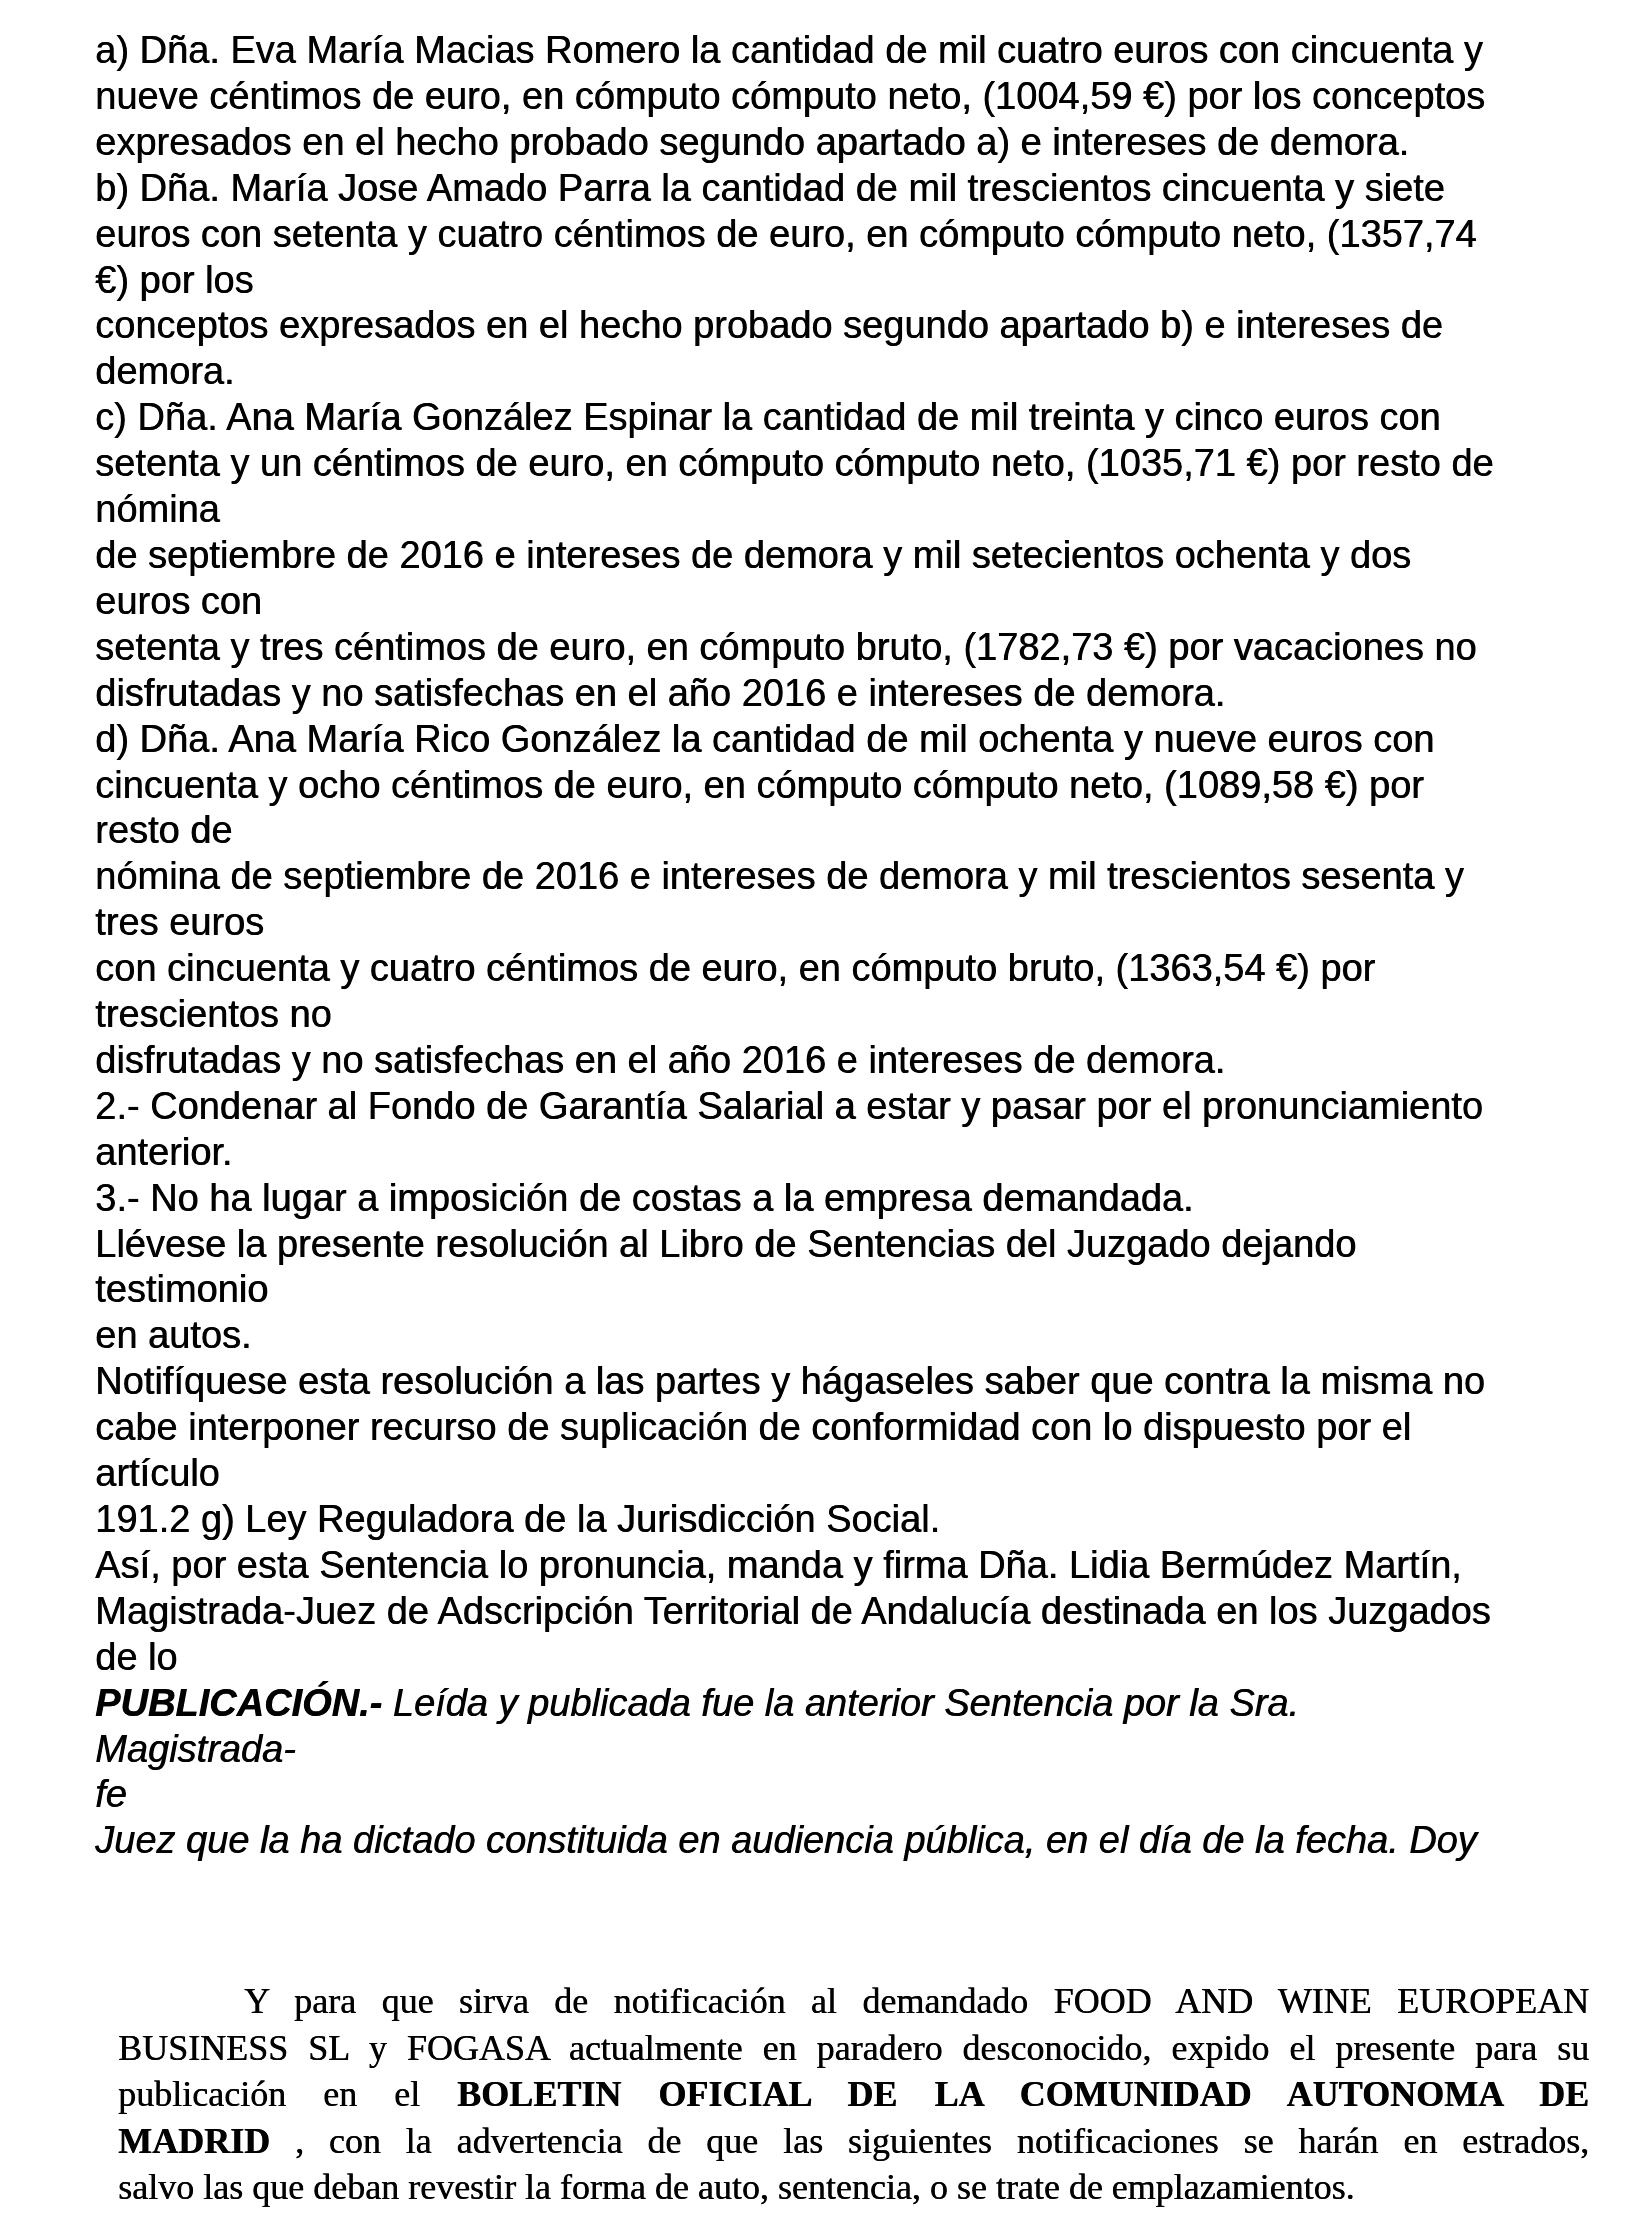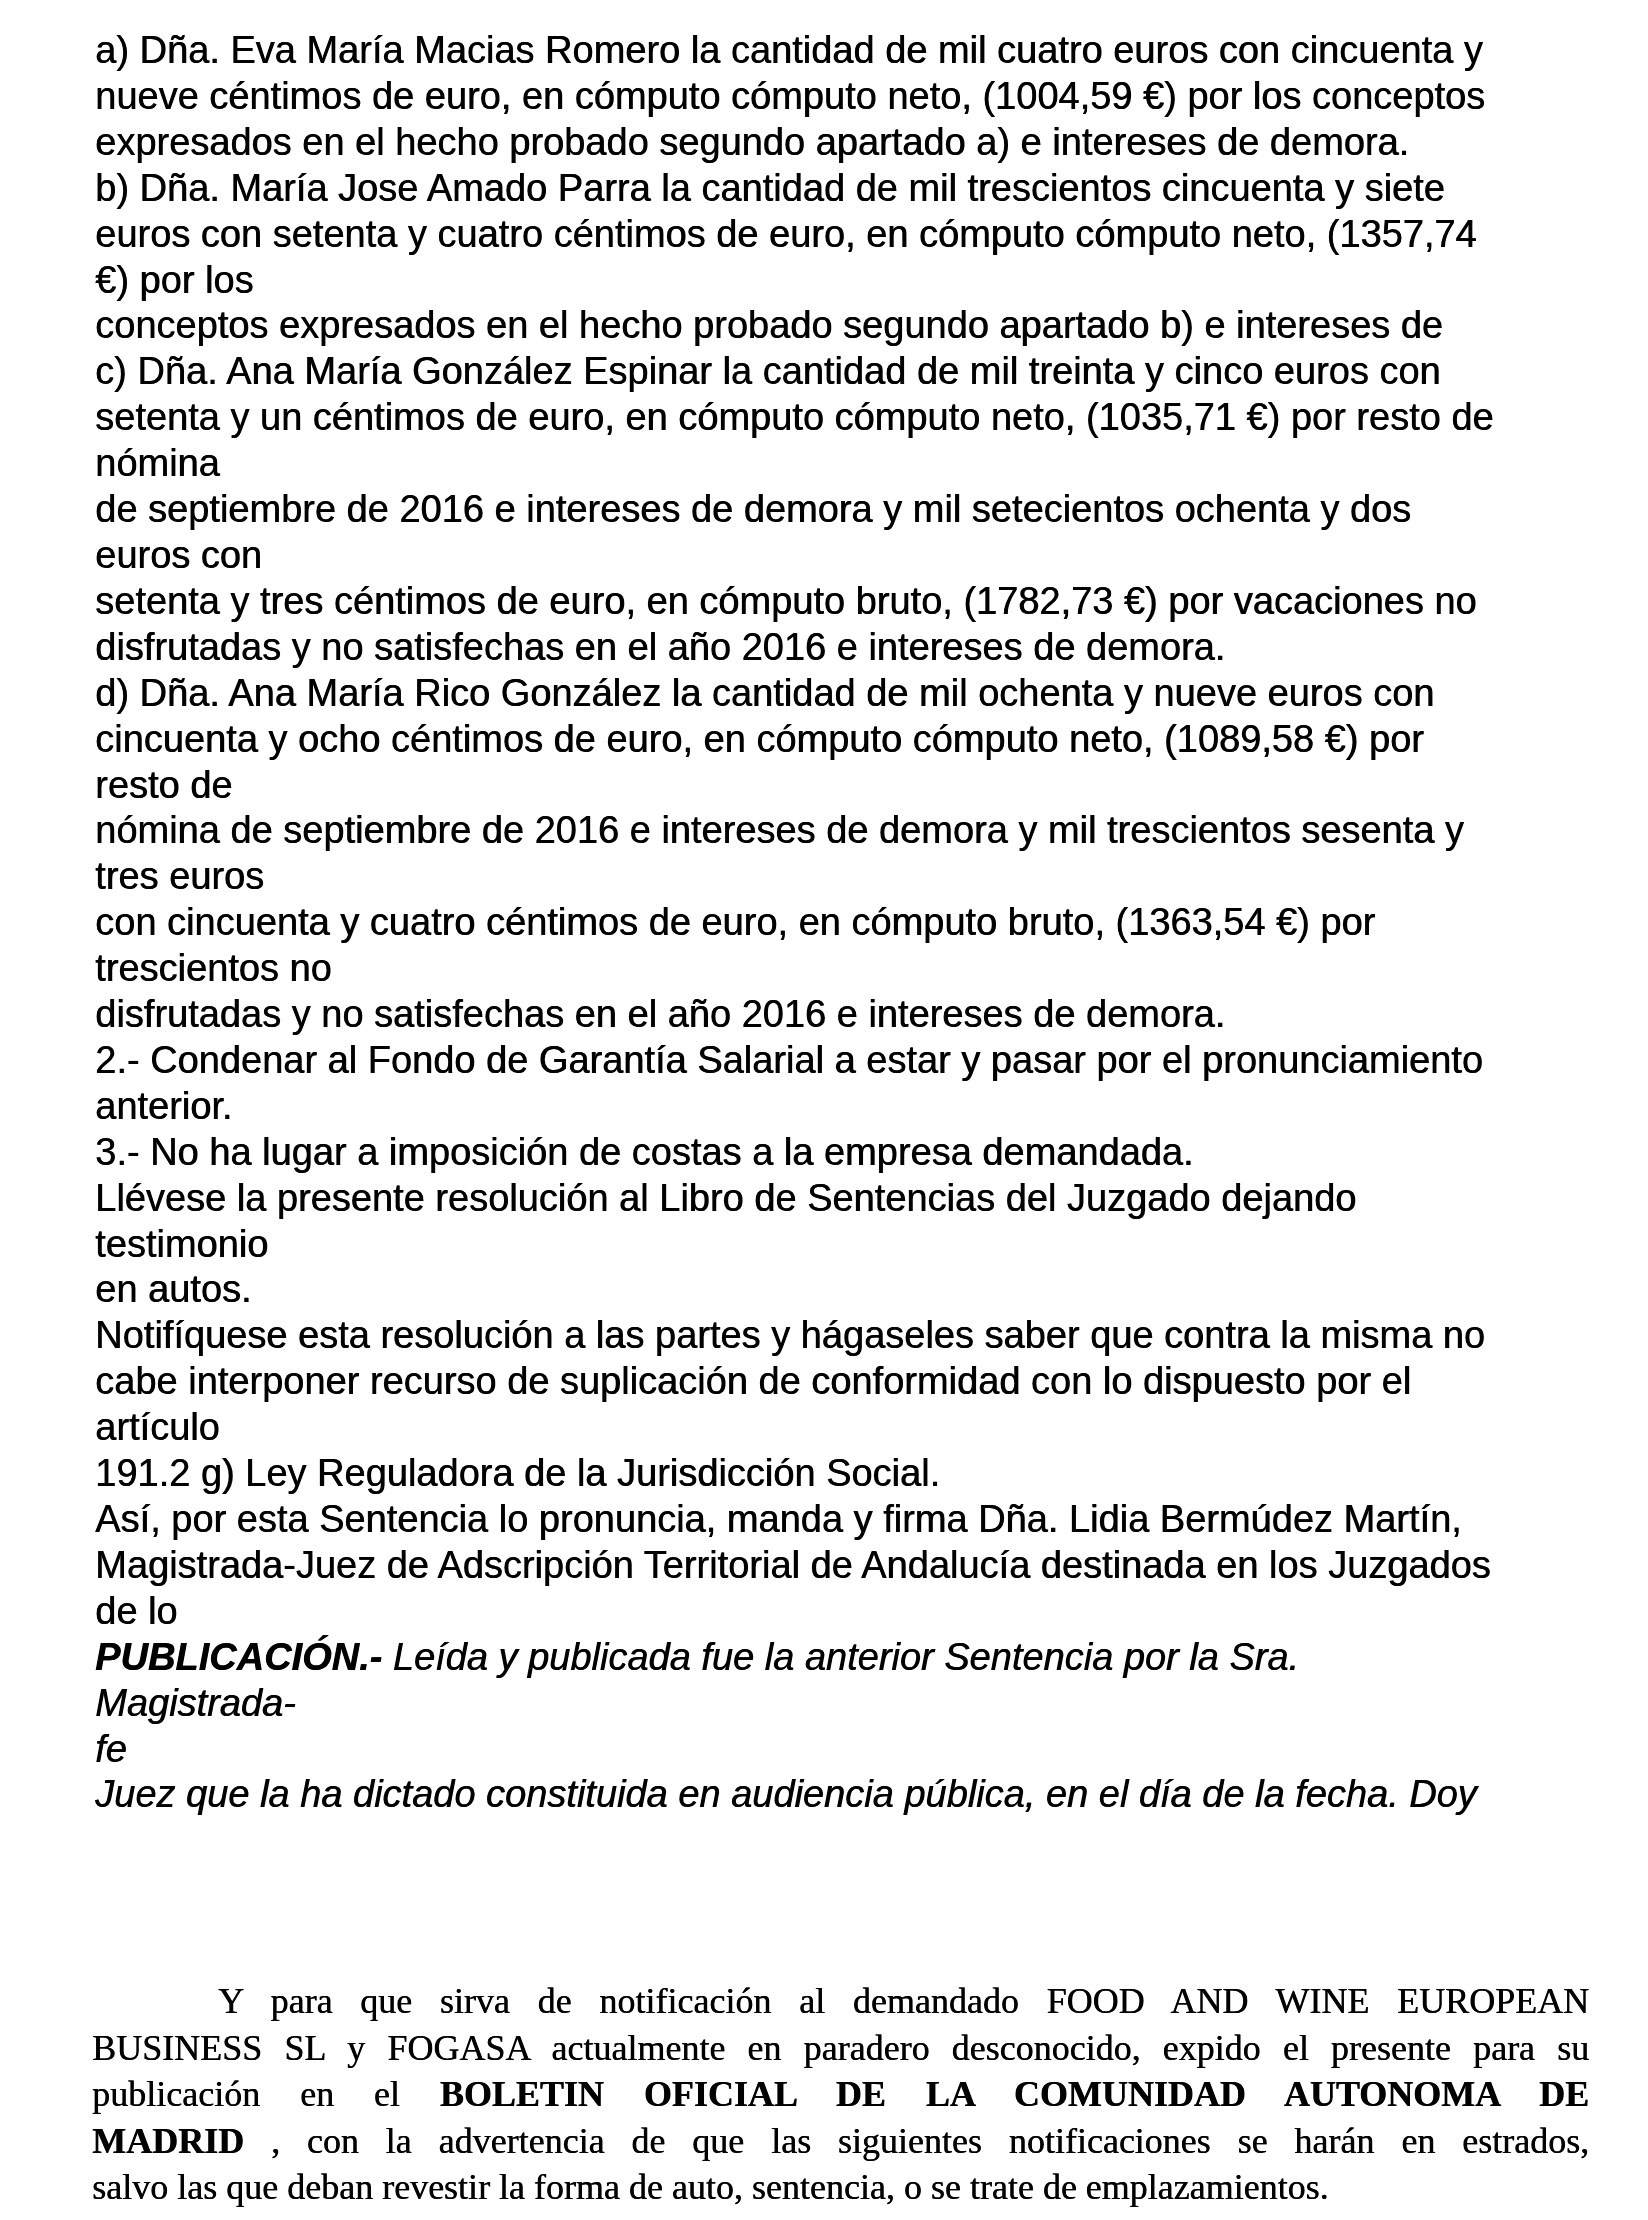--- a/index.html
+++ b/index.html
@@ -42,20 +42,21 @@
     top: 1962px;
     width: 1497px;
     font-family: "Liberation Serif", "DejaVu Serif", serif;
     font-size: 36px;
     line-height: 46.5px;
     text-shadow: 0.5px 0 0 currentColor;
   }
   .footer-block .fline {
     text-align: justify;
     text-align-last: justify;
+    margin-left: 26px;
   }
   .footer-block .fline.first {
     text-indent: 126px;
   }
   .footer-block .fline.last {
     text-align-last: auto;
   }
   .st-normal    { font-style: normal; font-weight: normal; }
   .st-italic    { font-style: italic; }
   .st-bold      { font-weight: bold; }
@@ -66,20 +67,21 @@
 
 <div class="page">
   <div class="body-block" id="body-lines">
       <div class="line"><span class="st-normal">a) Dña. Eva María Macias Romero la cantidad de mil cuatro euros con cincuenta y</span></div>
       <div class="line"><span class="st-normal">nueve céntimos de euro, en cómputo cómputo neto, (1004,59 €) por los conceptos</span></div>
       <div class="line"><span class="st-normal">expresados en el hecho probado segundo apartado a) e intereses de demora.</span></div>
       <div class="line"><span class="st-normal">b) Dña. María Jose Amado Parra la cantidad de mil trescientos cincuenta y siete</span></div>
       <div class="line"><span class="st-normal">euros con setenta y cuatro céntimos de euro, en cómputo cómputo neto, (1357,74</span></div>
       <div class="line"><span class="st-normal">€) por los</span></div>
       <div class="line"><span class="st-normal">conceptos expresados en el hecho probado segundo apartado b) e intereses de</span></div>
+      <div class="line"><span class="st-normal">demora.</span></div>
       <div class="line"><span class="st-normal">c) Dña. Ana María González Espinar la cantidad de mil treinta y cinco euros con</span></div>
       <div class="line"><span class="st-normal">setenta y un céntimos de euro, en cómputo cómputo neto, (1035,71 €) por resto de</span></div>
       <div class="line"><span class="st-normal">nómina</span></div>
       <div class="line"><span class="st-normal">de septiembre de 2016 e intereses de demora y mil setecientos ochenta y dos</span></div>
       <div class="line"><span class="st-normal">euros con</span></div>
       <div class="line"><span class="st-normal">setenta y tres céntimos de euro, en cómputo bruto, (1782,73 €) por vacaciones no</span></div>
       <div class="line"><span class="st-normal">disfrutadas y no satisfechas en el año 2016 e intereses de demora.</span></div>
       <div class="line"><span class="st-normal">d) Dña. Ana María Rico González la cantidad de mil ochenta y nueve euros con</span></div>
       <div class="line"><span class="st-normal">cincuenta y ocho céntimos de euro, en cómputo cómputo neto, (1089,58 €) por</span></div>
       <div class="line"><span class="st-normal">resto de</span></div>

